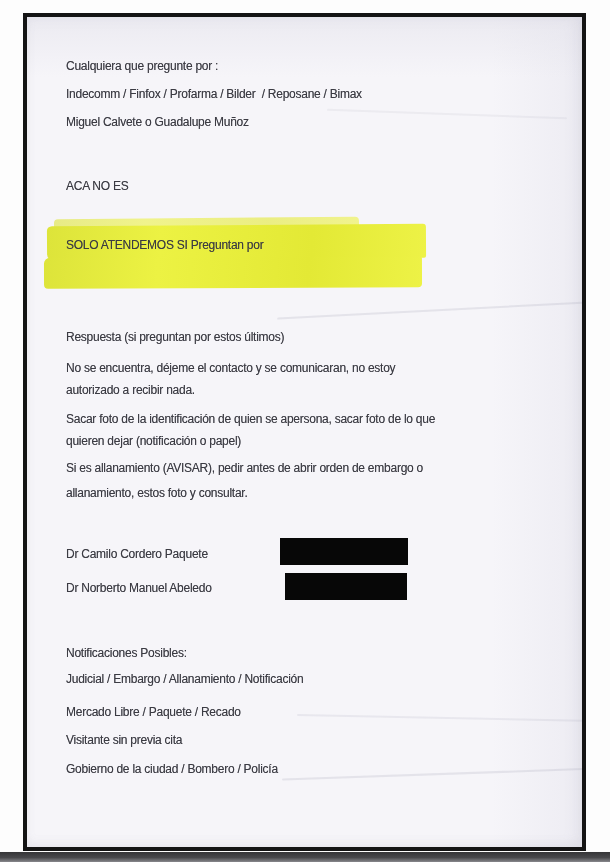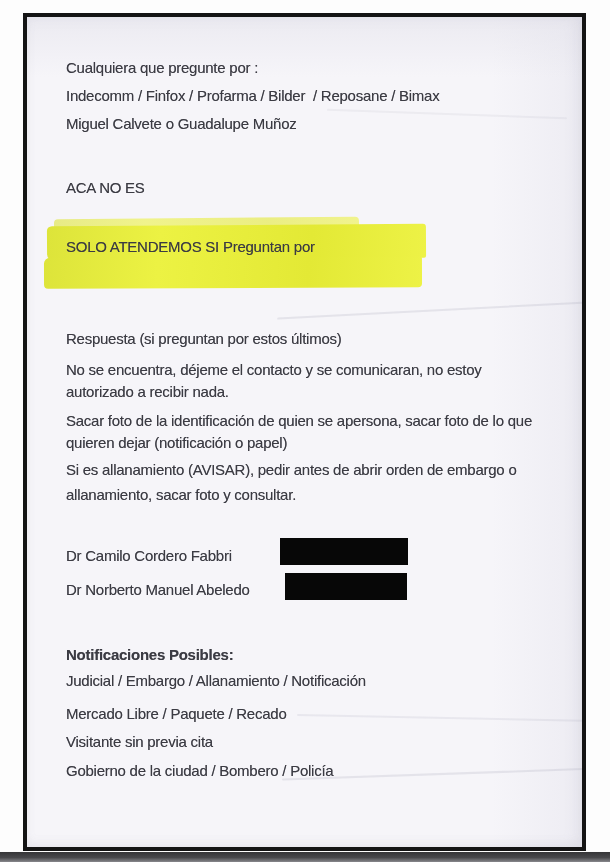--- a/index.html
+++ b/index.html
@@ -41,28 +41,28 @@
     border-radius: 2px;
   }
   .crease-1 { top: 292px; left: 250px; width: 330px; transform: rotate(-3deg); }
   .crease-2 { top: 756px; left: 255px; width: 320px; transform: rotate(-2deg); }
   .crease-3 { top: 700px; left: 270px; width: 300px; transform: rotate(1.2deg); background: rgba(162,162,180,0.16); }
   .crease-4 { top: 96px;  left: 300px; width: 240px; transform: rotate(2deg);  background: rgba(162,162,180,0.12); }
 
   .line {
     position: absolute;
     left: 39px;
-    font-size: 15px;
+    font-size: 12px;
     letter-spacing: -0.25px;
     color: var(--text);
     white-space: pre;
     z-index: 3;
     text-shadow: 0 0 0.5px rgba(59,59,67,0.55);
   }
-  .bold { font-weight: bold; }
+  .bold { font-weight: normal; }
 
   .hl {
     position: absolute;
     background: linear-gradient(92deg, #dde43a 0%, #ecf243 30%, #e3e935 70%, #edf246 100%);
     z-index: 2;
     border-radius: 4px;
   }
   .hl-top  { top: 201px; left: 27px; width: 305px; height: 13px; opacity: 0.6; transform: rotate(-0.5deg); }
   .hl-1    { top: 208px; left: 20px; width: 379px; height: 34px; transform: rotate(-0.35deg); border-radius: 5px 3px 2px 6px; }
   .hl-2    { top: 240px; left: 17px; width: 378px; height: 31px; transform: rotate(-0.2deg); border-radius: 6px 2px 4px 4px; }
@@ -104,23 +104,23 @@
   <div class="hl hl-1"></div>
   <div class="hl hl-2"></div>
   <div class="line" style="top:221px">SOLO ATENDEMOS SI Preguntan por</div>
 
   <div class="line" style="top:313px">Respuesta (si preguntan por estos últimos)</div>
   <div class="line" style="top:344px">No se encuentra, déjeme el contacto y se comunicaran, no estoy</div>
   <div class="line" style="top:366px">autorizado a recibir nada.</div>
   <div class="line" style="top:395px">Sacar foto de la identificación de quien se apersona, sacar foto de lo que</div>
   <div class="line" style="top:417px">quieren dejar (notificación o papel)</div>
   <div class="line" style="top:444px">Si es allanamiento (AVISAR), pedir antes de abrir orden de embargo o</div>
-  <div class="line" style="top:469px">allanamiento, sacar foto y consultar.</div>
+  <div class="line" style="top:469px">allanamiento, estos foto y consultar.</div>
 
-  <div class="line" style="top:530px">Dr Camilo Cordero Fabbri</div>
+  <div class="line" style="top:530px">Dr Camilo Cordero Paquete</div>
   <div class="redaction redaction-1"></div>
   <div class="line" style="top:564px">Dr Norberto Manuel Abeledo</div>
   <div class="redaction redaction-2"></div>
 
   <div class="line bold" style="top:629px">Notificaciones Posibles:</div>
   <div class="line" style="top:655px">Judicial / Embargo / Allanamiento / Notificación</div>
   <div class="line" style="top:688px">Mercado Libre / Paquete / Recado</div>
   <div class="line" style="top:716px">Visitante sin previa cita</div>
   <div class="line" style="top:745px">Gobierno de la ciudad / Bombero / Policía</div>
 

